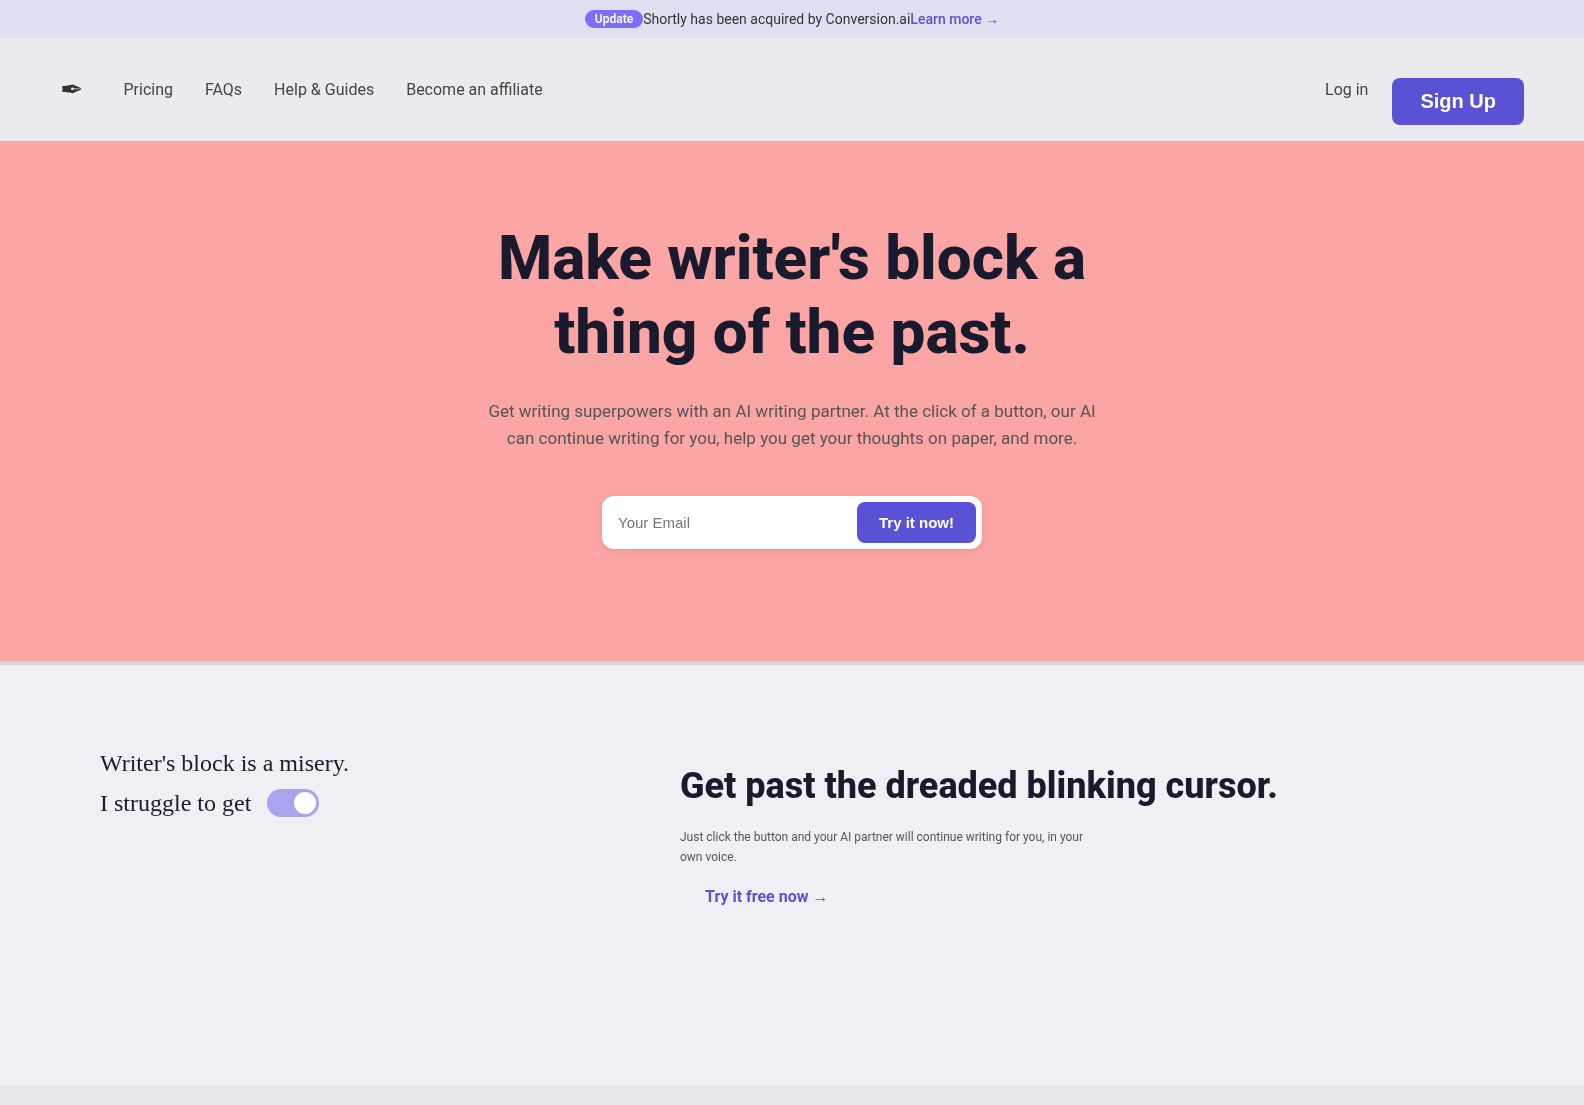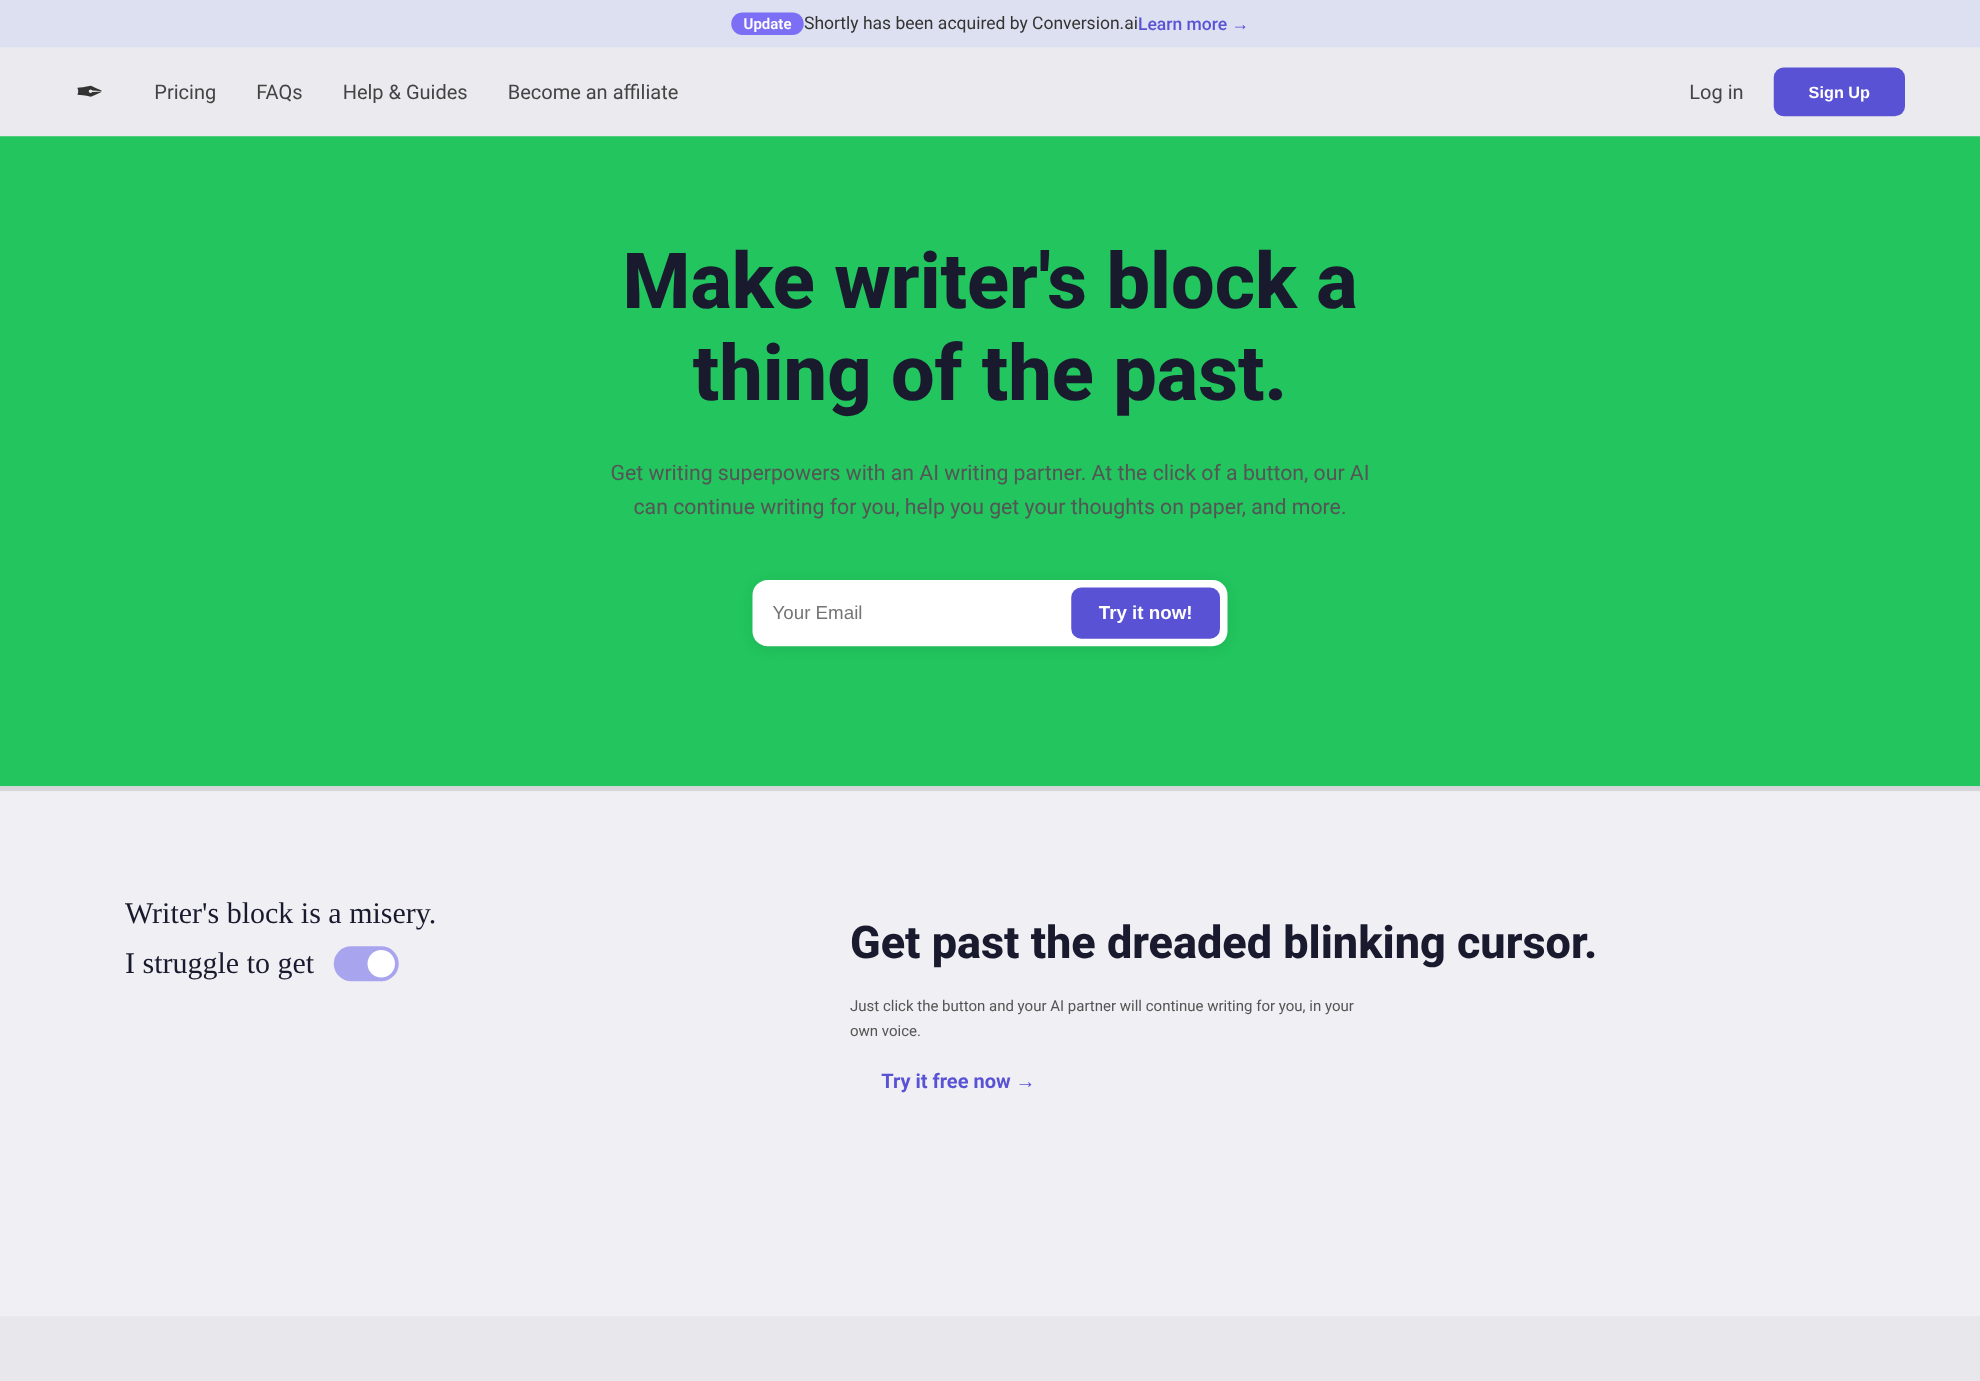--- a/index.html
+++ b/index.html
@@ -100,28 +100,29 @@
       text-decoration: none;
       font-weight: 400;
     }
 
     .signup-btn {
       background: #5a52d5;
       color: white;
       border: none;
       padding: 12px 28px;
       border-radius: 8px;
-      font-size: 13px;
+      font-size: 20px;
       font-weight: 600;
       cursor: pointer;
+      margin-top: 24px;
     }
 
     
     .hero {
-      background: #22c55e;
+      background: #fca5a5;
       text-align: center;
       padding: 80px 20px 100px;
     }
 
     .hero-title {
       font-size: 62px;
       font-weight: 800;
       color: #1a1a2e;
       line-height: 1.2;
       max-width: 700px;

